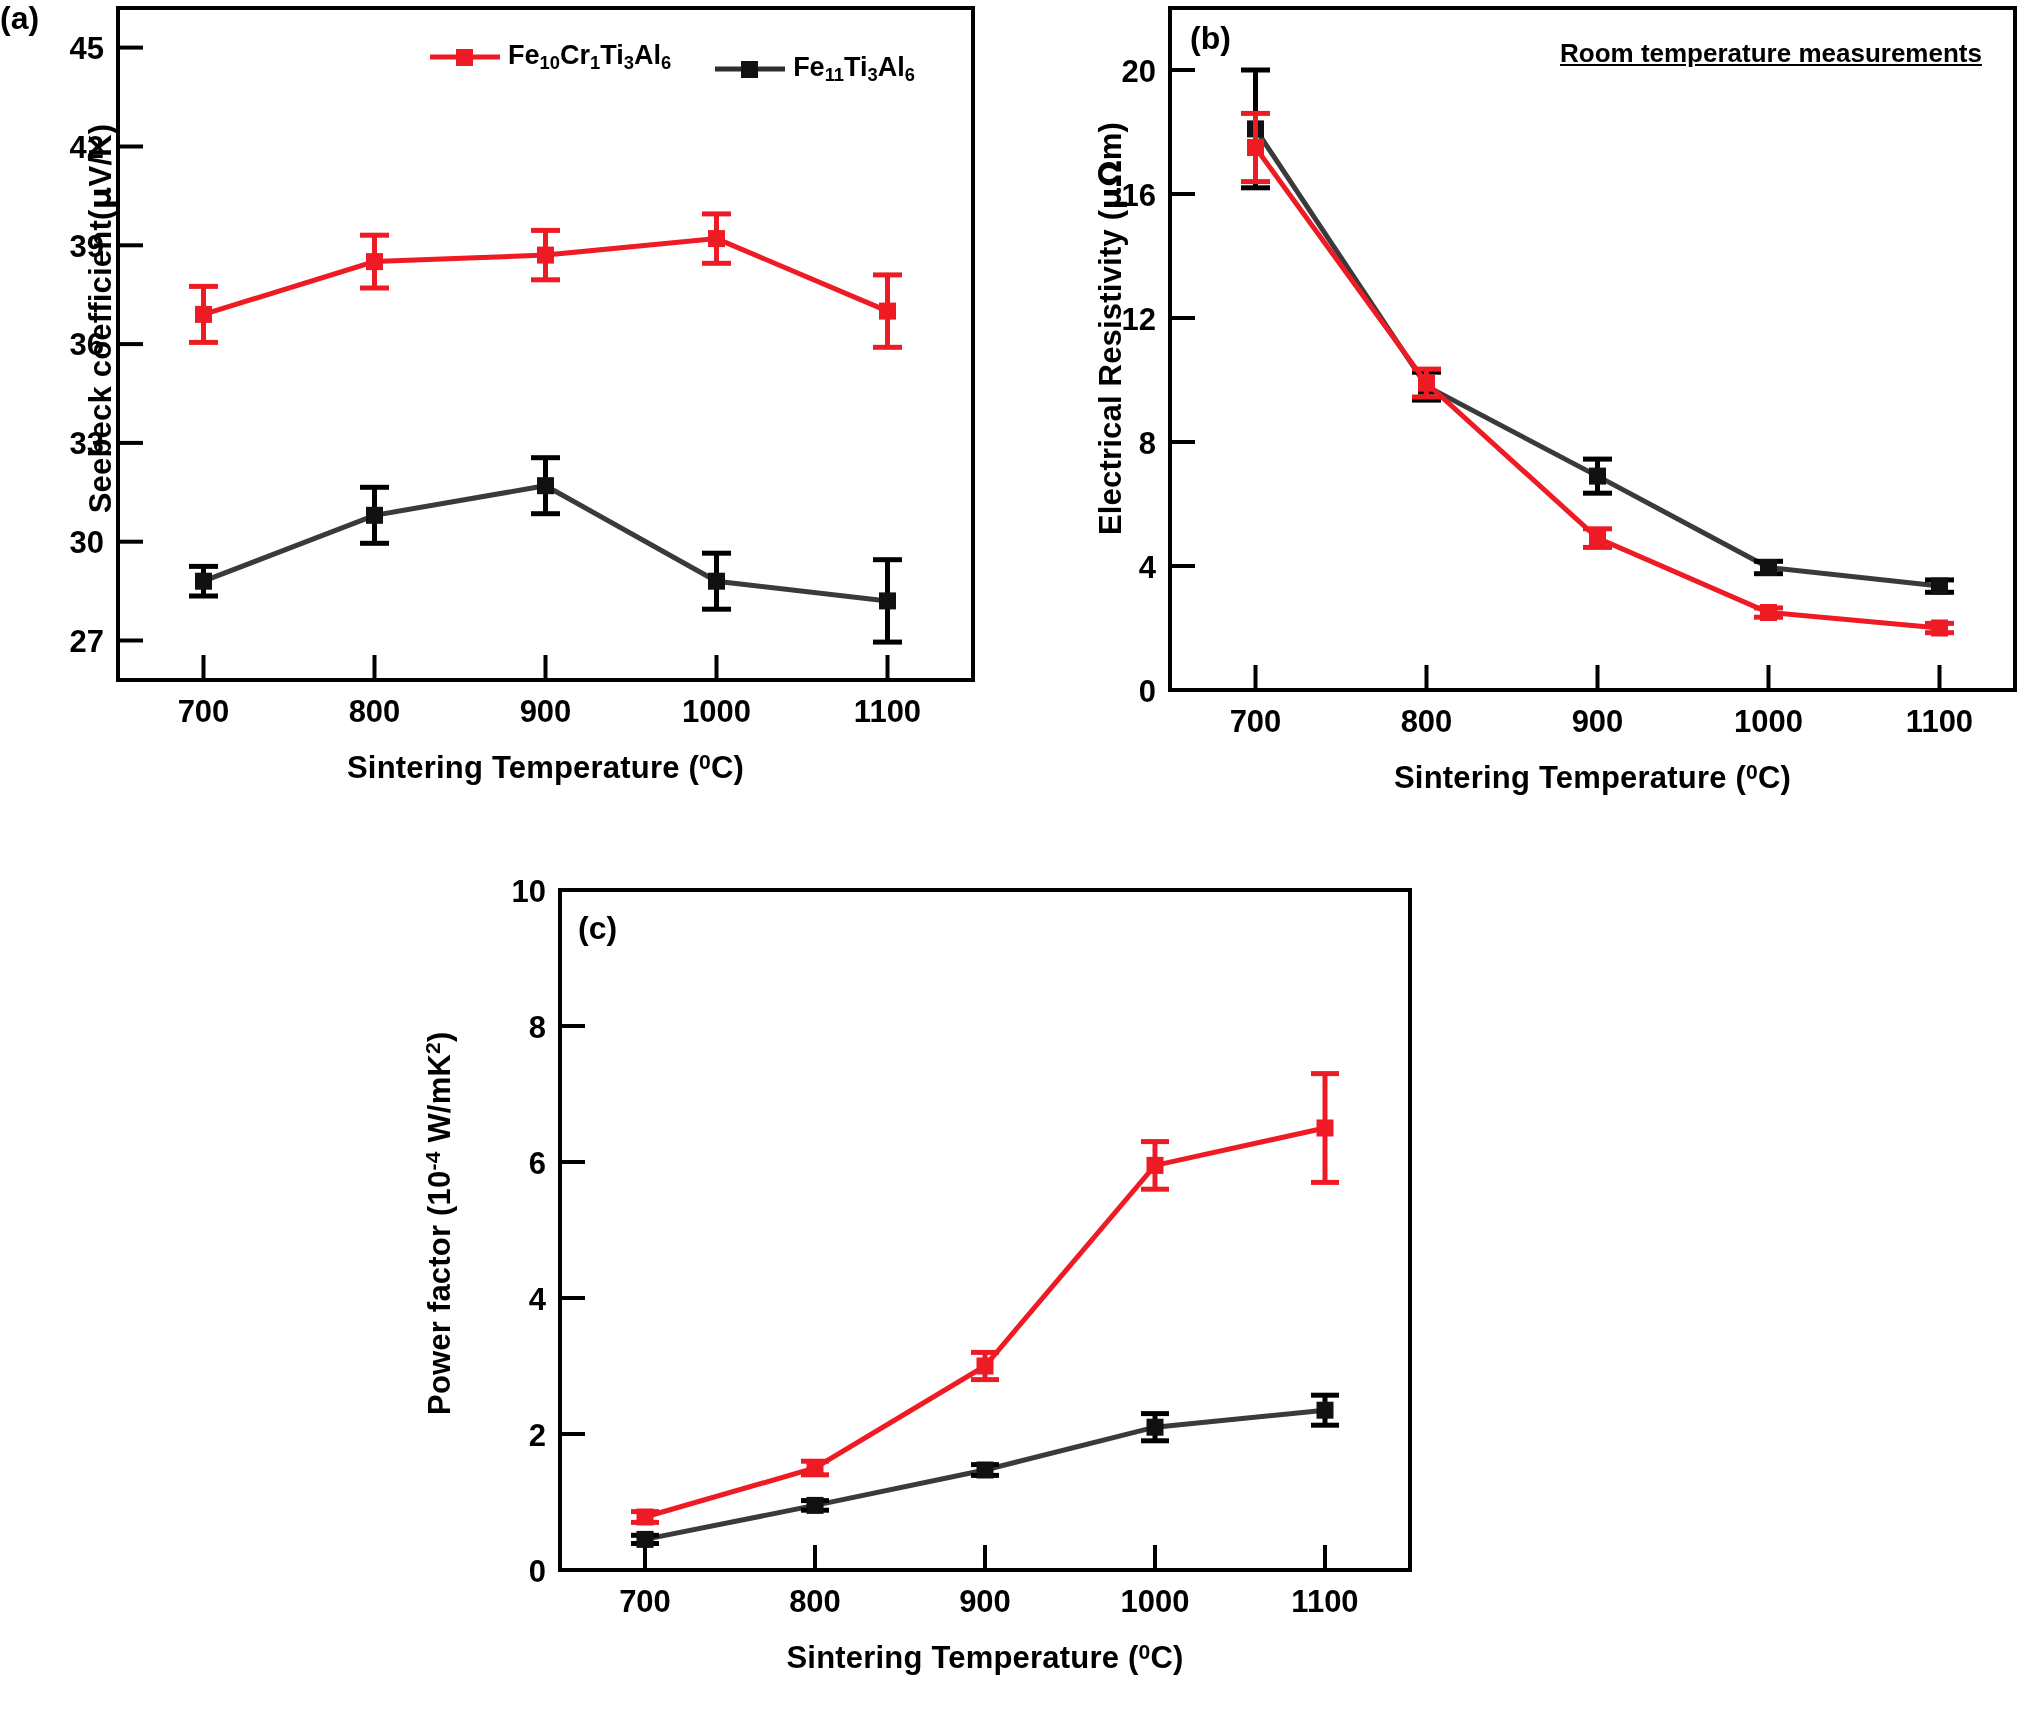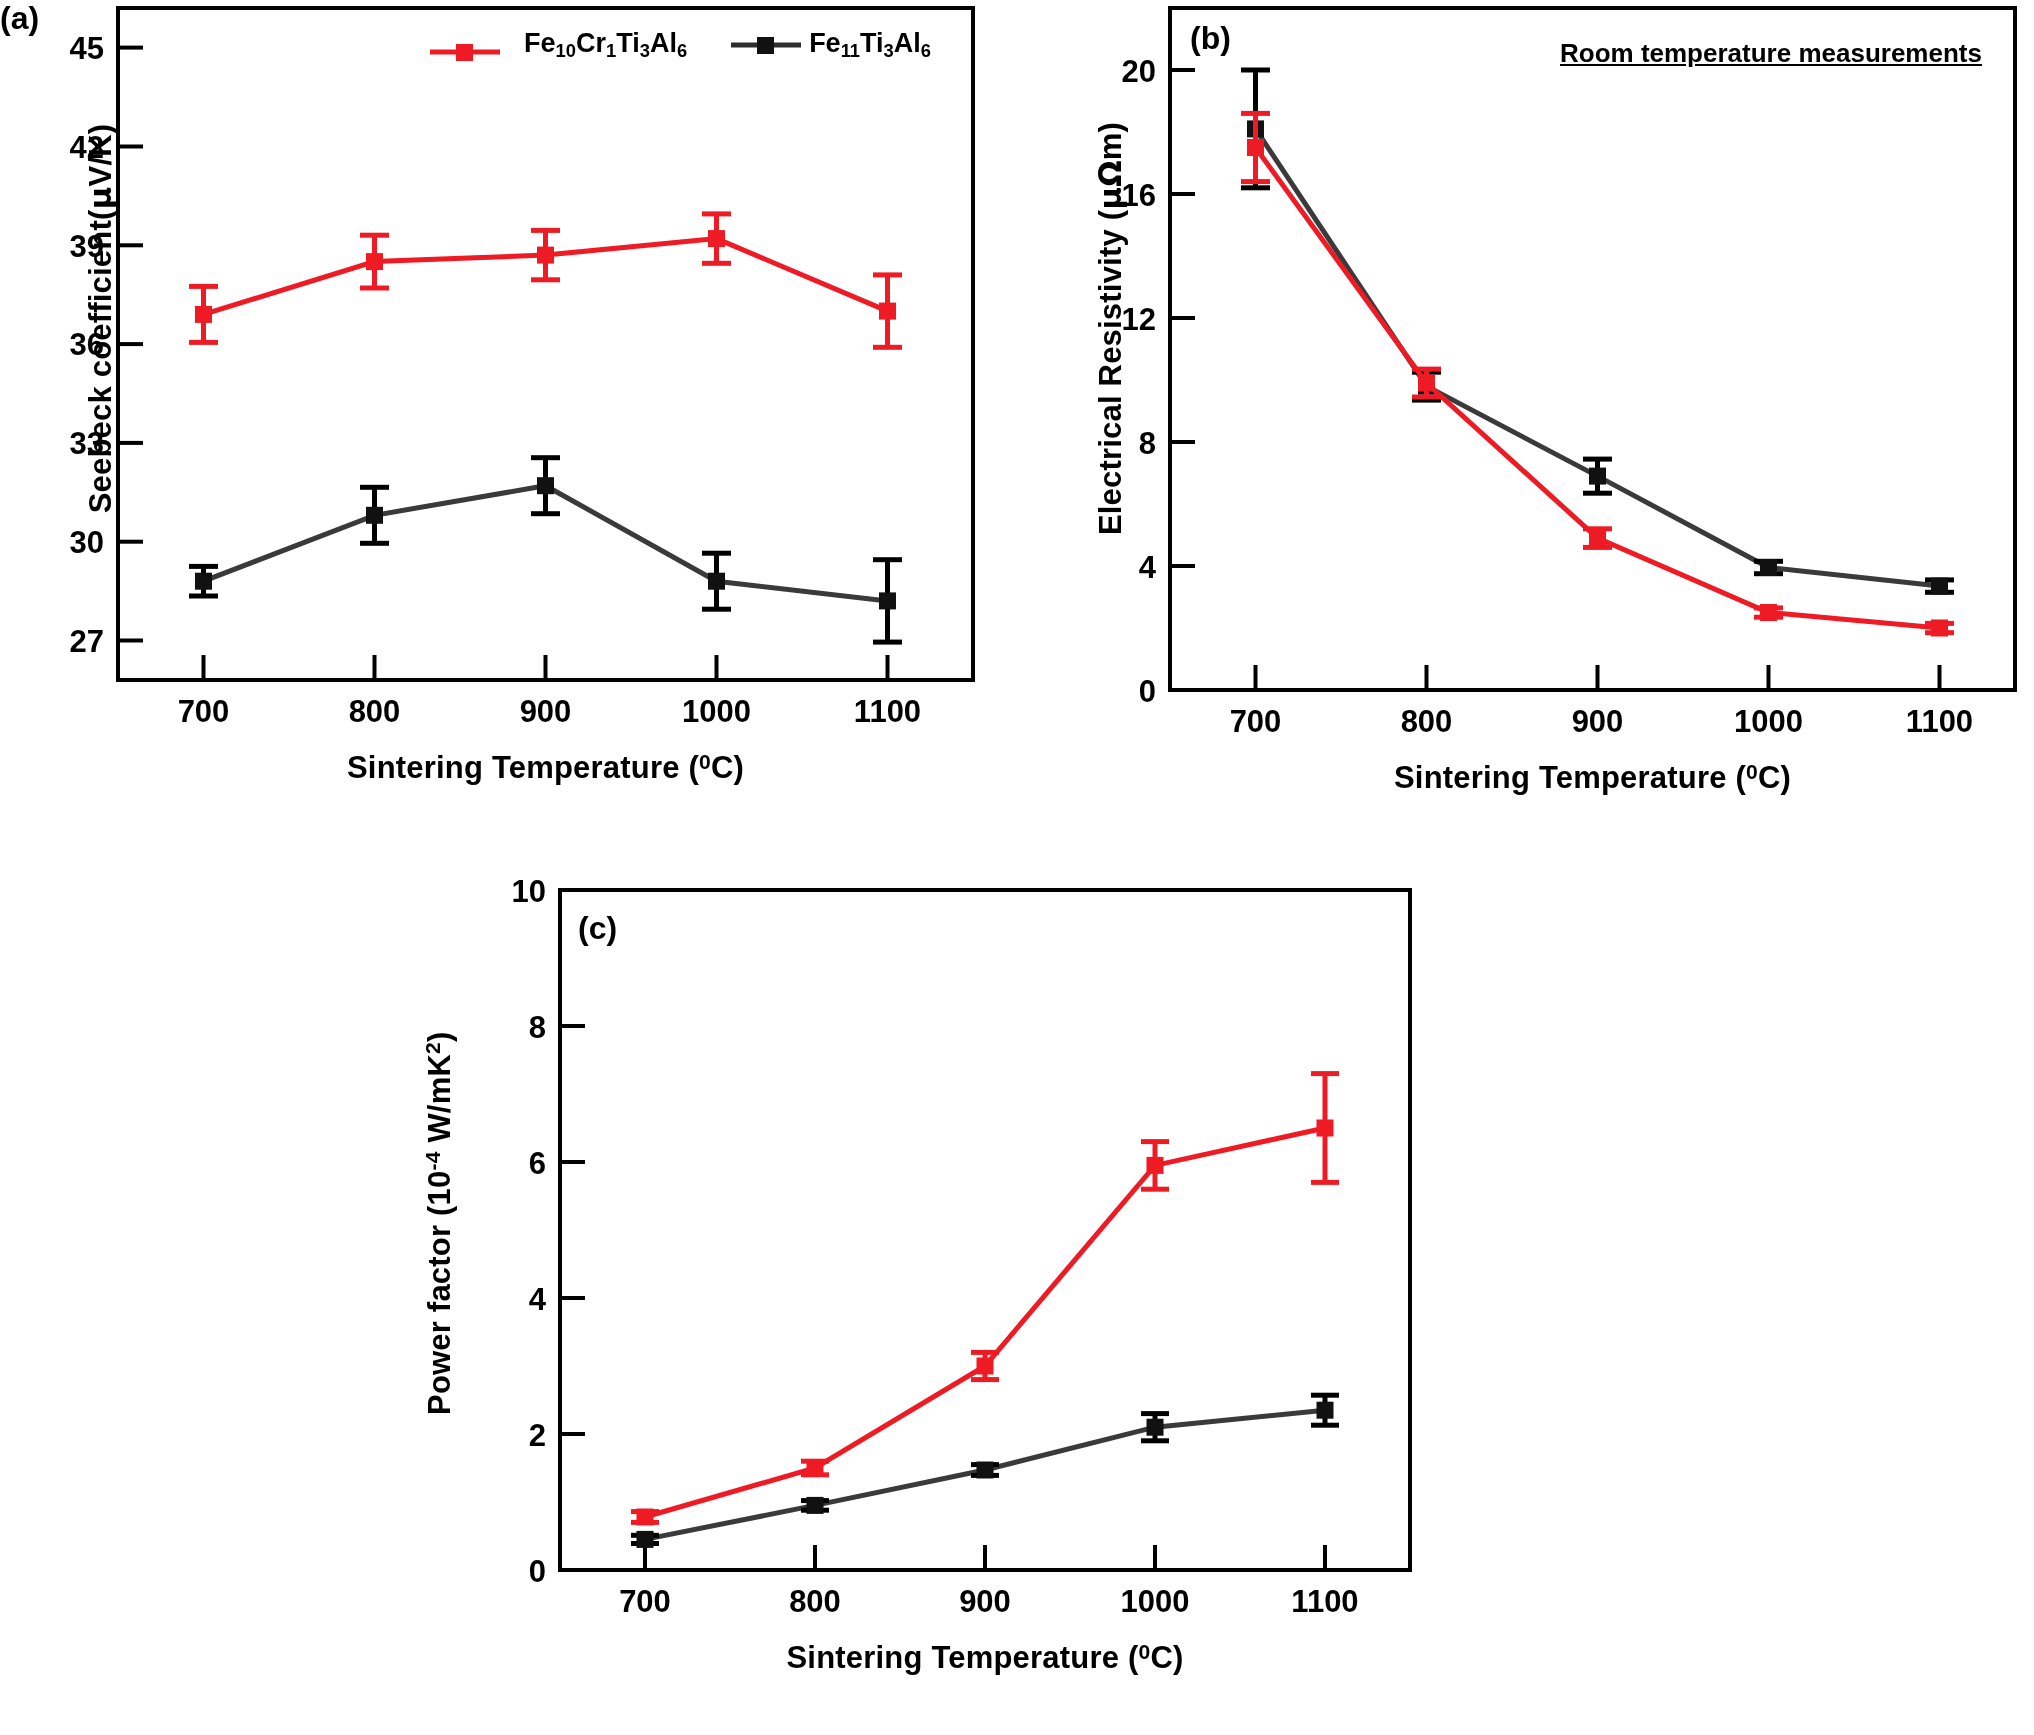--- a/index.html
+++ b/index.html
@@ -160,28 +160,28 @@
 
 <div style="position:absolute; left:-150px; top:300px; width:500px; text-align:center; transform:rotate(-90deg); transform-origin:center center;">
   <span class="axis-title">Seebeck coefficient(<span style="font-family:'DejaVu Sans',sans-serif;">µ</span>V/K)</span>
 </div>
 
 <div style="position:absolute; left:118px; top:750px; width:855px; text-align:center;">
   <span class="axis-title">Sintering Temperature (<sup>0</sup>C)</span>
 </div>
 
 <div style="position:absolute; left:430px; top:28px; display:flex; gap:44px; align-items:center;">
-  <div style="display:flex; align-items:flex-end; gap:24px;">
+  <div style="display:flex; align-items:center; gap:8px;">
     <svg width="70" height="20">
       <line x1="0" y1="10" x2="70" y2="10" stroke="#ee1b24" stroke-width="5"></line>
       <rect x="26" y="2" width="17" height="17" fill="#ee1b24"></rect>
     </svg>
     <span class="legend-text">Fe<sub>10</sub>Cr<sub>1</sub>Ti<sub>3</sub>Al<sub>6</sub></span>
   </div>
-  <div style="display:flex; align-items:center; gap:8px;">
+  <div style="display:flex; align-items:center; gap:8px;margin-top:24px;">
     <svg width="70" height="20">
       <line x1="0" y1="10" x2="70" y2="10" stroke="#2e2e2e" stroke-width="5"></line>
       <rect x="26" y="2" width="17" height="17" fill="#111111"></rect>
     </svg>
     <span class="legend-text">Fe<sub>11</sub>Ti<sub>3</sub>Al<sub>6</sub></span>
   </div>
 </div>
 
 <div class="panel" style="left:1030px; top:0px; width:1004px; height:800px;">
   <svg width="1004" height="800" viewBox="0 0 1004 800">

